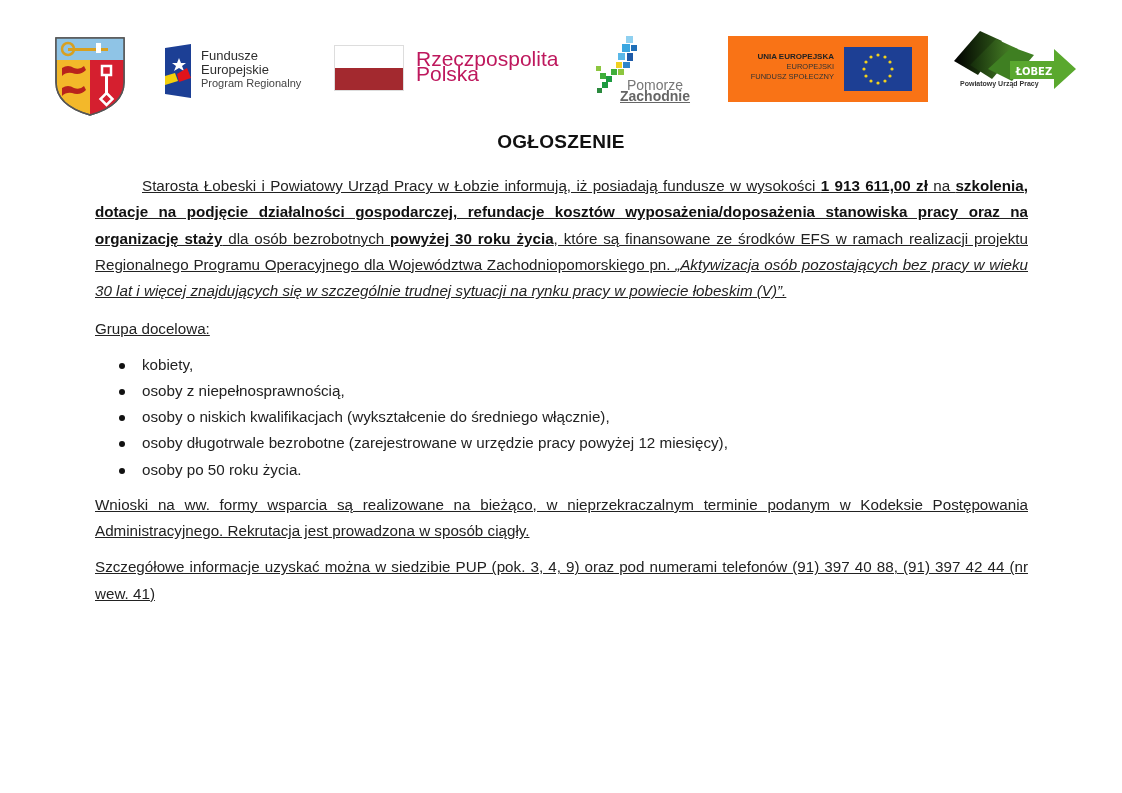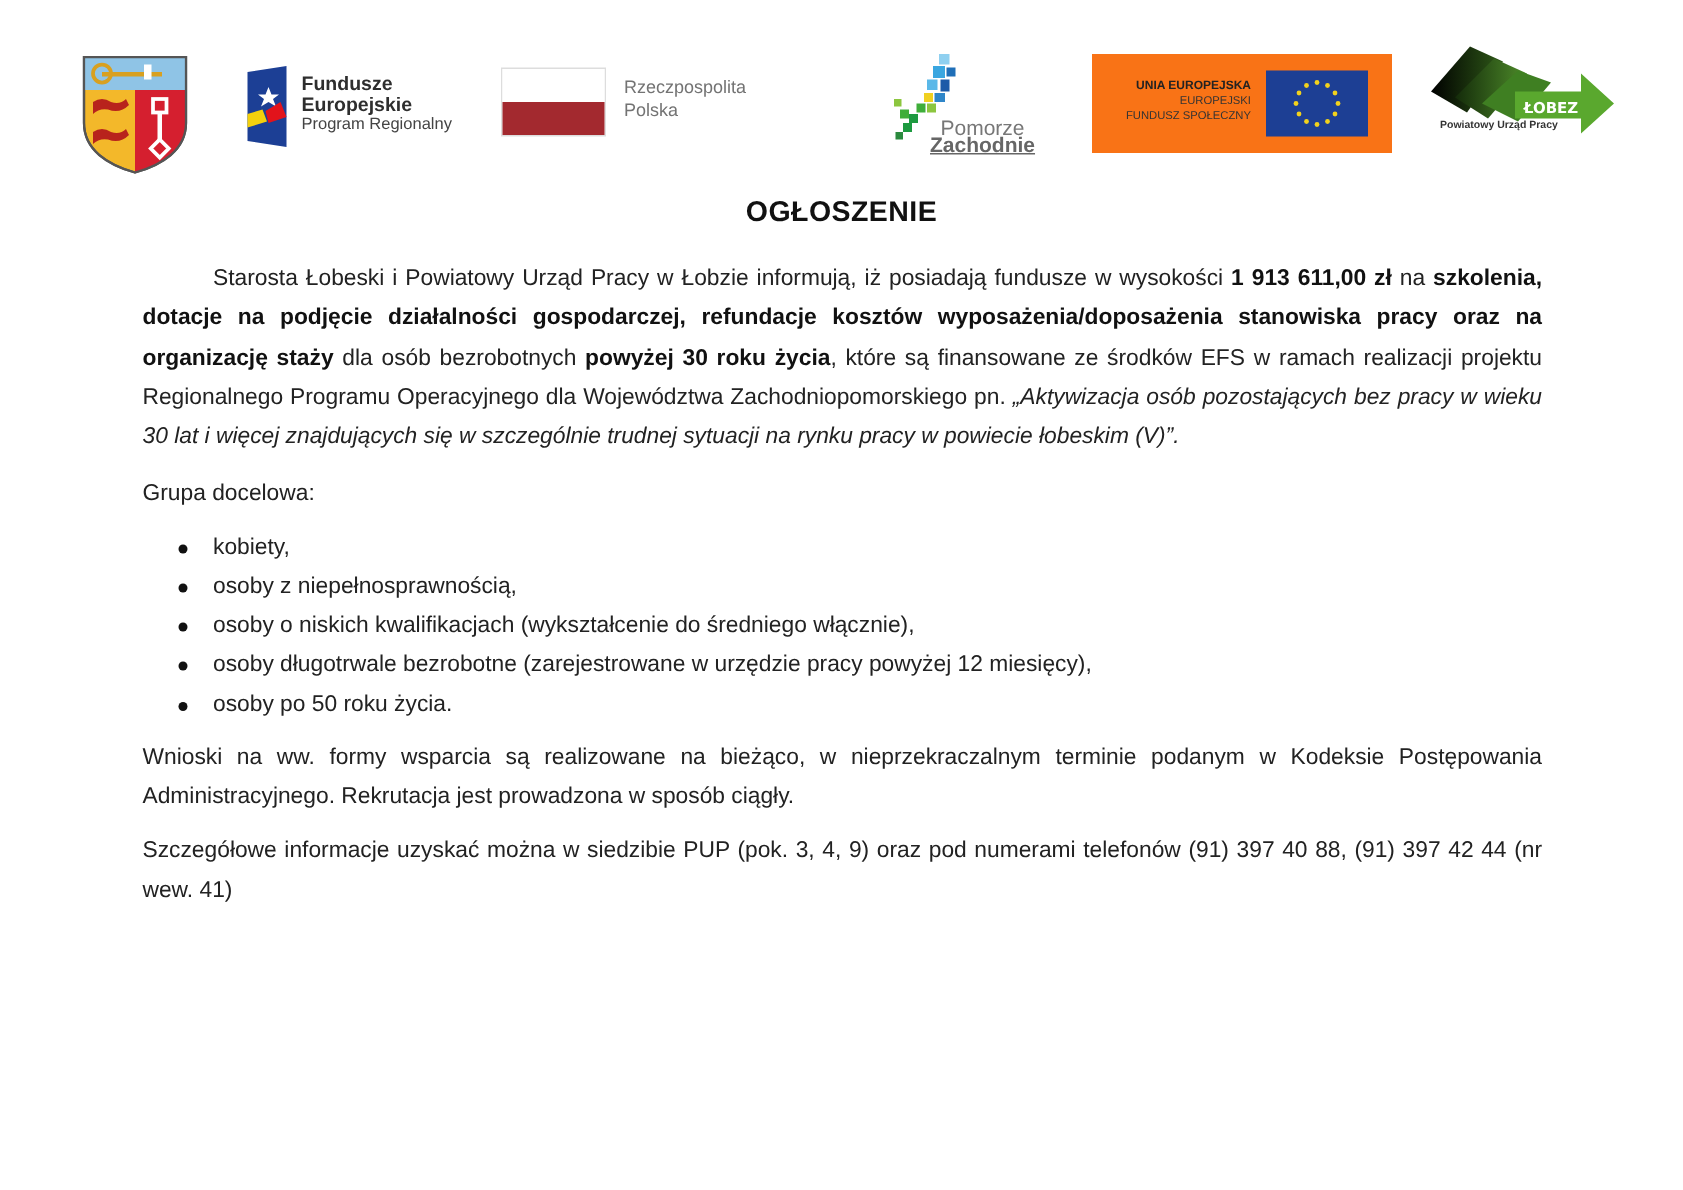--- a/index.html
+++ b/index.html
@@ -3,39 +3,39 @@
 <meta charset="utf-8">
 <style>
   html, body { margin:0; padding:0; background:#ffffff; }
   body { width:1122px; height:793px; position:relative; overflow:hidden;
          font-family:"Liberation Sans", "DejaVu Sans", sans-serif; color:#222; }
   .logos { position:absolute; left:0; top:0; width:1122px; height:125px; }
   .logo { position:absolute; }
   .crest { left:54px; top:36px; width:72px; height:80px; }
   .fe { left:163px; top:44px; width:140px; height:54px; }
   .fe-text { position:absolute; left:38px; top:5px; line-height:1.05; }
-  .fe-text .t1 { font-size:13px; font-weight:bold; color:#2e2e2e; }
+  .fe-text .t1 { font-size:13px; font-weight:normal; color:#2e2e2e; }
   .fe-text .t2 { font-size:11px; color:#444; margin-top:2px; }
   .rp { left:334px; top:45px; width:210px; height:48px; }
   .rp-flag { position:absolute; left:0; top:0; width:70px; height:46px; border:1px solid #ddd; box-sizing:border-box; }
   .rp-flag .w { height:50%; background:#fff; }
   .rp-flag .r { height:50%; background:#a3292f; }
-  .rp-text { position:absolute; left:82px; top:6px; font-size:12px; line-height:15px; color:#737373; }
+  .rp-text { position:absolute; left:82px; top:6px; font-size:21px; line-height:15px; color:#be185d; }
   .pz { left:592px; top:36px; width:100px; height:68px; }
   .pz-text { position:absolute; left:28px; top:44px; font-size:14px; line-height:11px; color:#777; text-align:center; }
   .pz-text .b { font-weight:bold; color:#666;text-decoration:underline; }
   .ue { left:728px; top:36px; width:200px; height:66px; background:#f97316; }
   .ue-text { position:absolute; left:0; top:16px; width:106px; text-align:right; font-size:7.5px; line-height:10px; color:#333; }
   .ue-text .b { font-weight:bold; font-size:8px; color:#222; }
   .ue-flag { position:absolute; left:116px; top:11px; width:68px; height:44px; background:#1d3f94; }
   .lobez { left:950px; top:27px; width:128px; height:66px; }
   .title { position:absolute; left:0; width:1122px; top:131px; text-align:center;
            font-size:19px; font-weight:bold; color:#111; letter-spacing:0.3px; }
   .doc { position:absolute; left:95px; width:933px; top:173px; font-size:15.2px; line-height:26.3px; color:#222; }
-  .doc p { margin:0; text-align:justify; }
+  .doc p { margin:0; text-align:justify;text-decoration:underline; }
   .p1 { text-indent:47px; }
   .grp { margin-top:12px !important; }
   ul.targets { margin:9px 0 0 0; padding:0 0 0 47px; list-style:none; }
   ul.targets li { position:relative; line-height:26.2px; }
   ul.targets li::before { content:""; position:absolute; left:-23px; top:11px; width:6px; height:6px; border-radius:50%; background:#111; }
   .p3 { margin-top:9px !important; }
   .p4 { margin-top:10px !important; }
   b { color:#111; }
 </style>
 </head>

